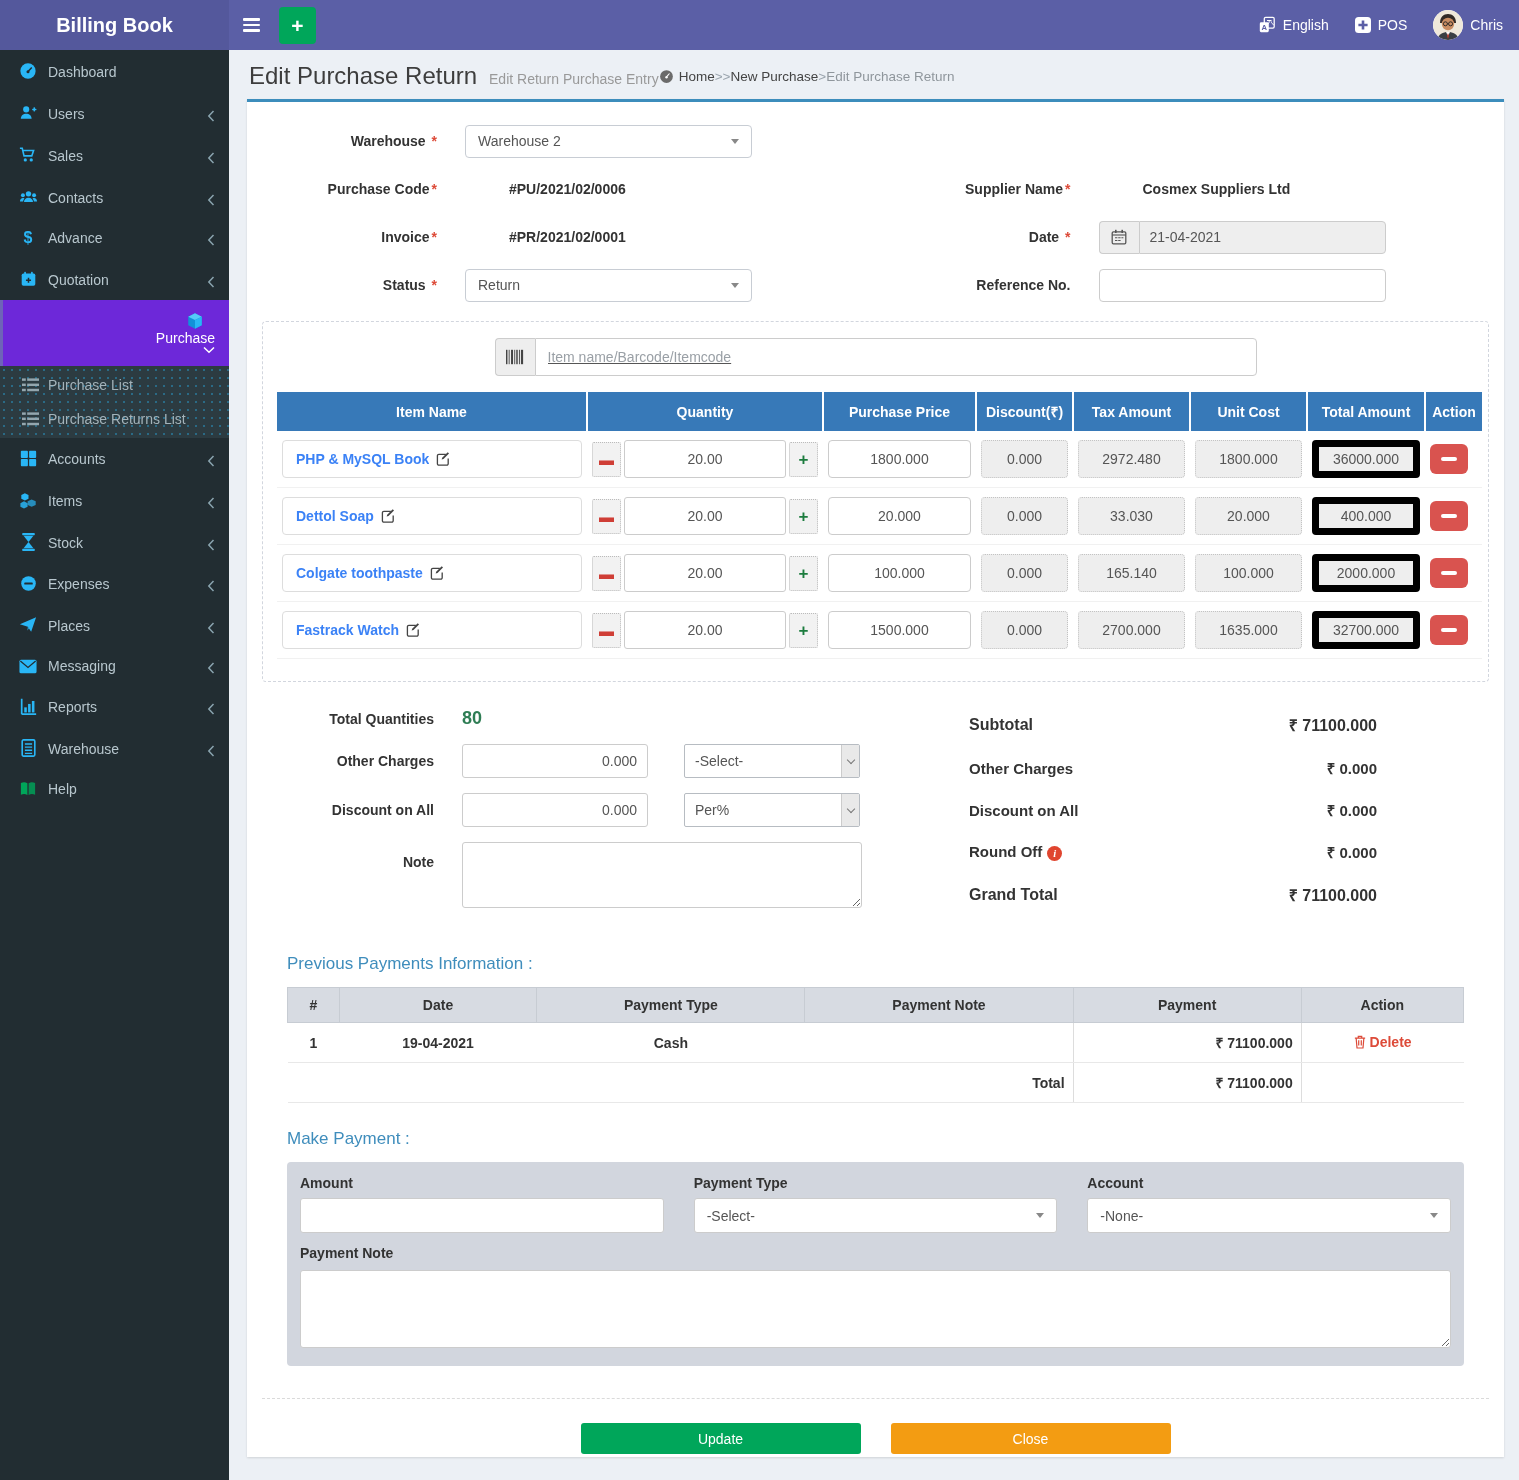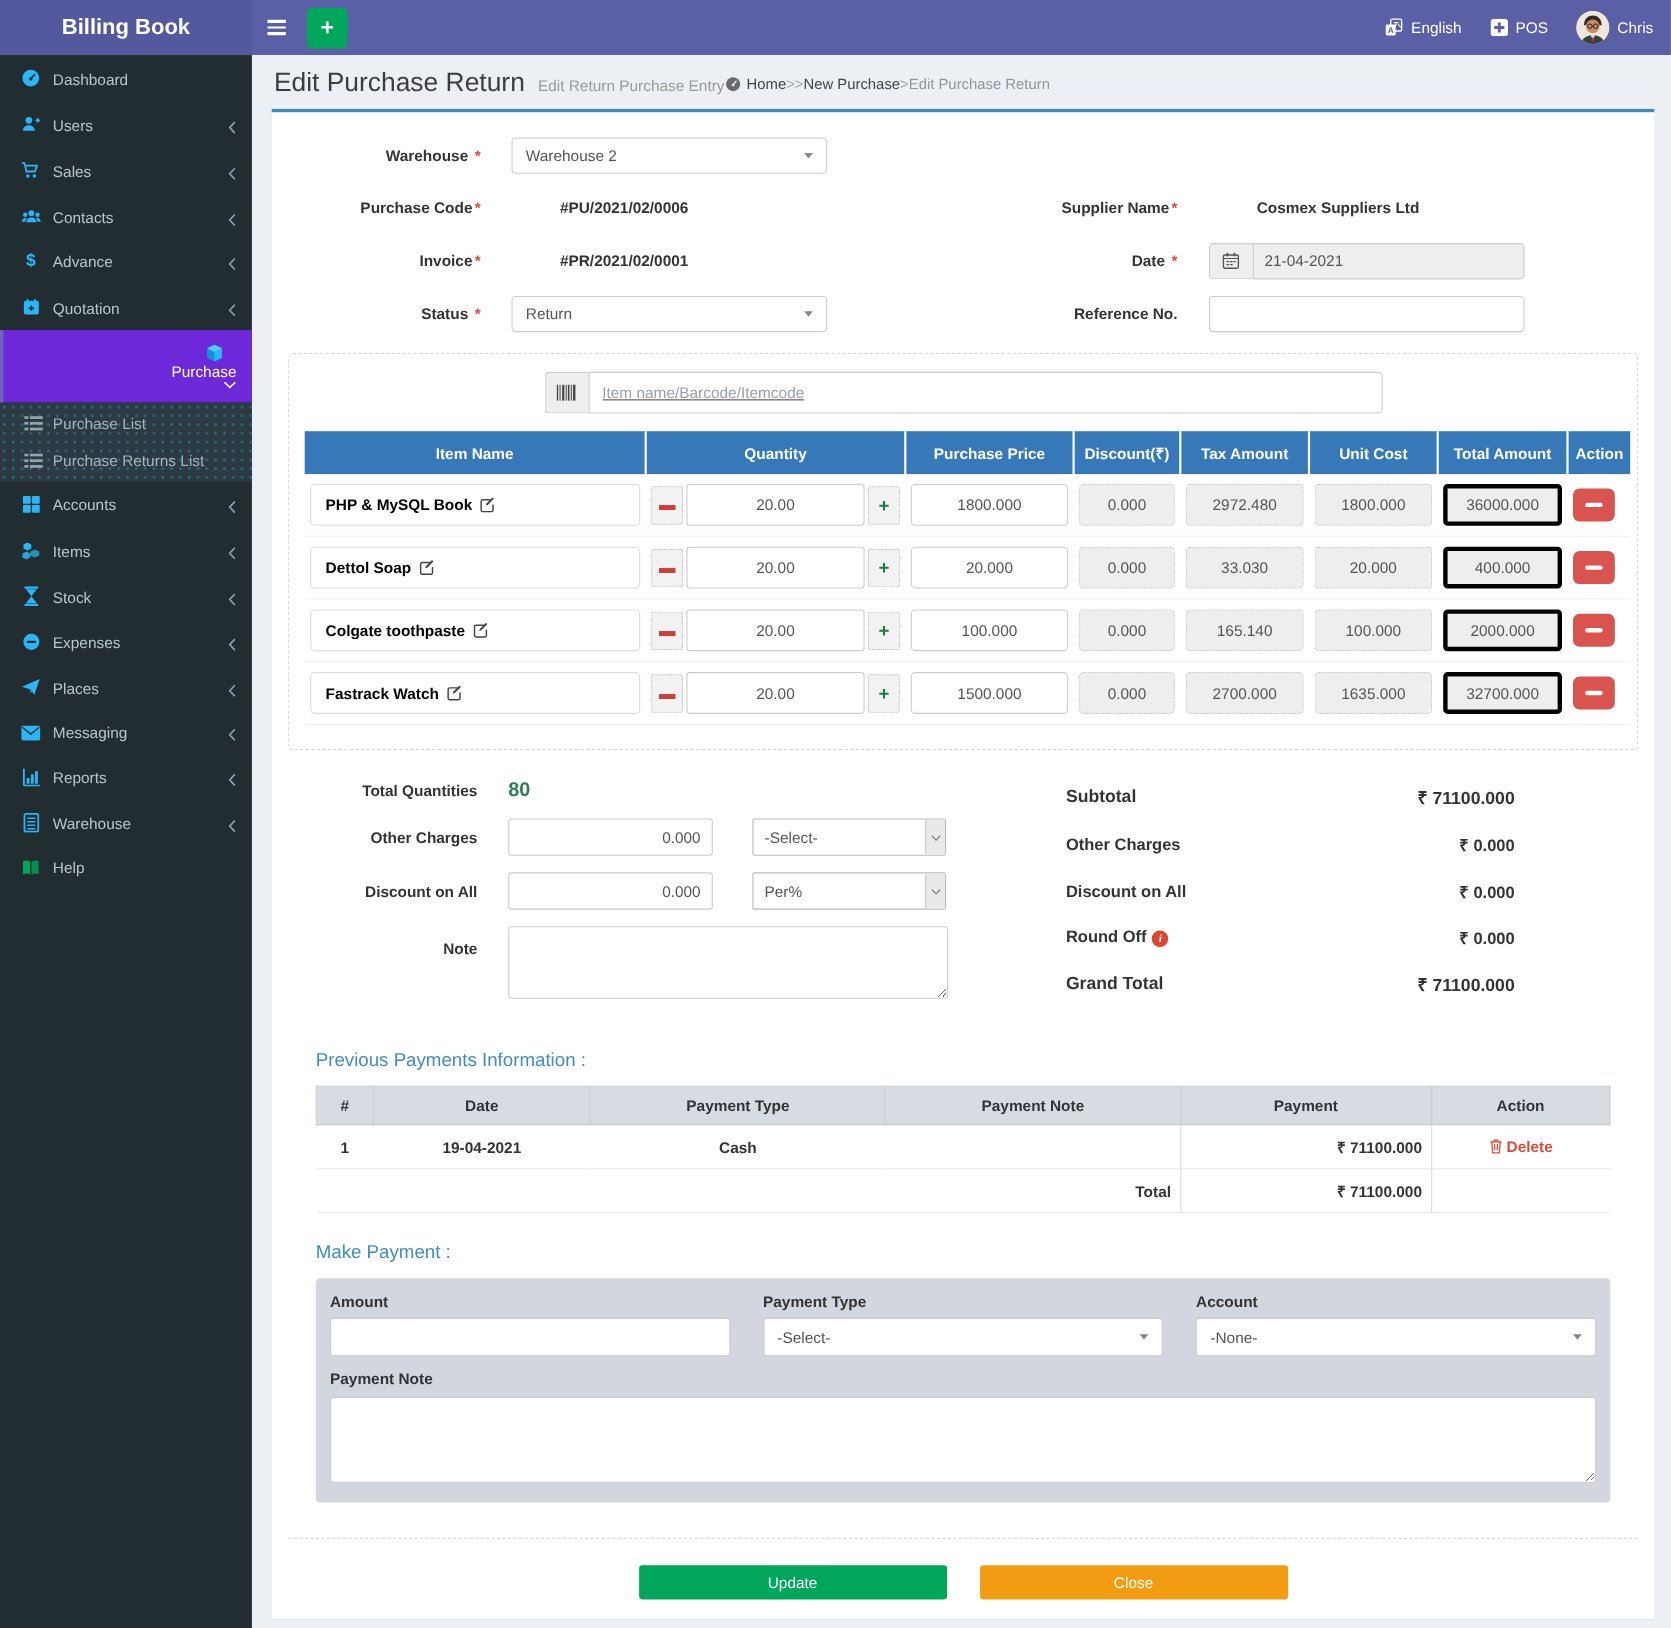--- a/index.html
+++ b/index.html
@@ -76,35 +76,35 @@
                   font-size:14px; font-family:inherit; color:#555;text-decoration:underline; }
   .search-input::placeholder { color:#9aa0a6; }
 
   table.items { width:100%; border-collapse:collapse; table-layout:fixed; }
   table.items thead th { background:#3779b8; color:#fff; font-weight:700; font-size:14px;
                          padding:10px 4px; border-right:2px solid #fff; }
   table.items thead th:last-child { border-right:none; }
   table.items td { padding:9px 5px; border-bottom:1px solid #f1f1f1; vertical-align:middle; }
   .name-box { height:38px; border:1px solid #ddd; border-radius:4px; display:flex; align-items:center;
               padding:0 10px 0 13px; gap:7px; background:#fff; }
-  .item-link { color:#000000; font-weight:700; text-decoration:none; cursor:pointer; white-space:nowrap;
+  .item-link { color:#3b82f6; font-weight:700; text-decoration:none; cursor:pointer; white-space:nowrap;
                overflow:hidden; text-overflow:ellipsis; }
   .edit-ic { display:flex; cursor:pointer; flex:none; }
   .qty-group { display:flex; align-items:center; gap:3px; }
   .qty-btn { width:29px; height:35px; background:#f2f2f2; border:1px dotted #bbb; border-radius:2px;
              display:flex; align-items:center; justify-content:center; cursor:pointer; }
   .minus-glyph { color:#cf3e36; font-weight:700; font-size:15px; line-height:1; }
   .plus-glyph { color:#1c7c3e; font-weight:700; font-size:17px; line-height:1; }
   .qty-input { flex:1; height:38px; border:1px solid #ccc; border-radius:3px; text-align:center;
                font-size:14px; font-family:inherit; color:#555; min-width:0; }
   .price-input { width:100%; height:38px; border:1px solid #ccc; border-radius:4px; text-align:center;
                  font-size:14px; font-family:inherit; color:#555; }
   .ro-box { height:38px; background:#eee; border:1px dotted #c3c3c3; border-radius:4px;
             display:flex; align-items:center; justify-content:center; color:#555; }
-  .total-box { border:4px solid #000000; }
+  .total-box { border:7px solid #000000; }
   .remove-btn { width:38px; height:30px; background:#d9534f; border:none; border-radius:6px;
                 display:flex; align-items:center; justify-content:center; cursor:pointer; }
   .rm-bar { width:16px; height:4.5px; background:#fff; border-radius:2px; }
 
   
   .totals-grid { display:grid; grid-template-columns:620px 1fr; margin-top:26px; }
   .trow { display:flex; align-items:center; margin-bottom:15px; }
   .trow .flabel { width:200px; }
   .tq-value { font-size:18px; font-weight:700; color:#2e7d54; }
   .num-input { width:186px; height:34px; border:1px solid #ccc; border-radius:3px; text-align:right;
@@ -144,21 +144,21 @@
   .pp-label { font-weight:700; color:#333; margin-bottom:7px; display:block; }
   .pp-input { width:100%; height:35px; border:1px solid #ccc; border-radius:3px; background:#fff;
               font-family:inherit; font-size:14px; padding:0 10px; color:#555; }
   .pp-select { width:100%; height:35px; border:1px solid #ccc; border-radius:3px; background:#fff;
                display:flex; align-items:center; justify-content:space-between; padding:0 12px; color:#555; cursor:pointer; }
   .pp-note-area { width:100%; height:78px; border:1px solid #ccc; border-radius:3px; resize:both;
                   font-family:inherit; font-size:14px; padding:6px 8px; margin-top:2px; color:#555; }
   .pp-note-block { margin-top:12px; }
 
   
-  .btn-row { border-top:1px dashed #dadada; margin-top:32px; padding:24px 0 18px;
+  .btn-row { border-top:1px dashed #dadada; margin-top:32px; padding:24px 0 3px;
              display:flex; justify-content:center; gap:30px; }
   .btn { width:280px; height:31px; border:none; border-radius:3px; color:#fff; font-size:14px;
          font-family:inherit; cursor:pointer; }
   .btn-update { background:#00a65a; }
   .btn-close { background:#f39c12; }
 </style>
 </head>
 <body>
 
 <header class="navbar">

